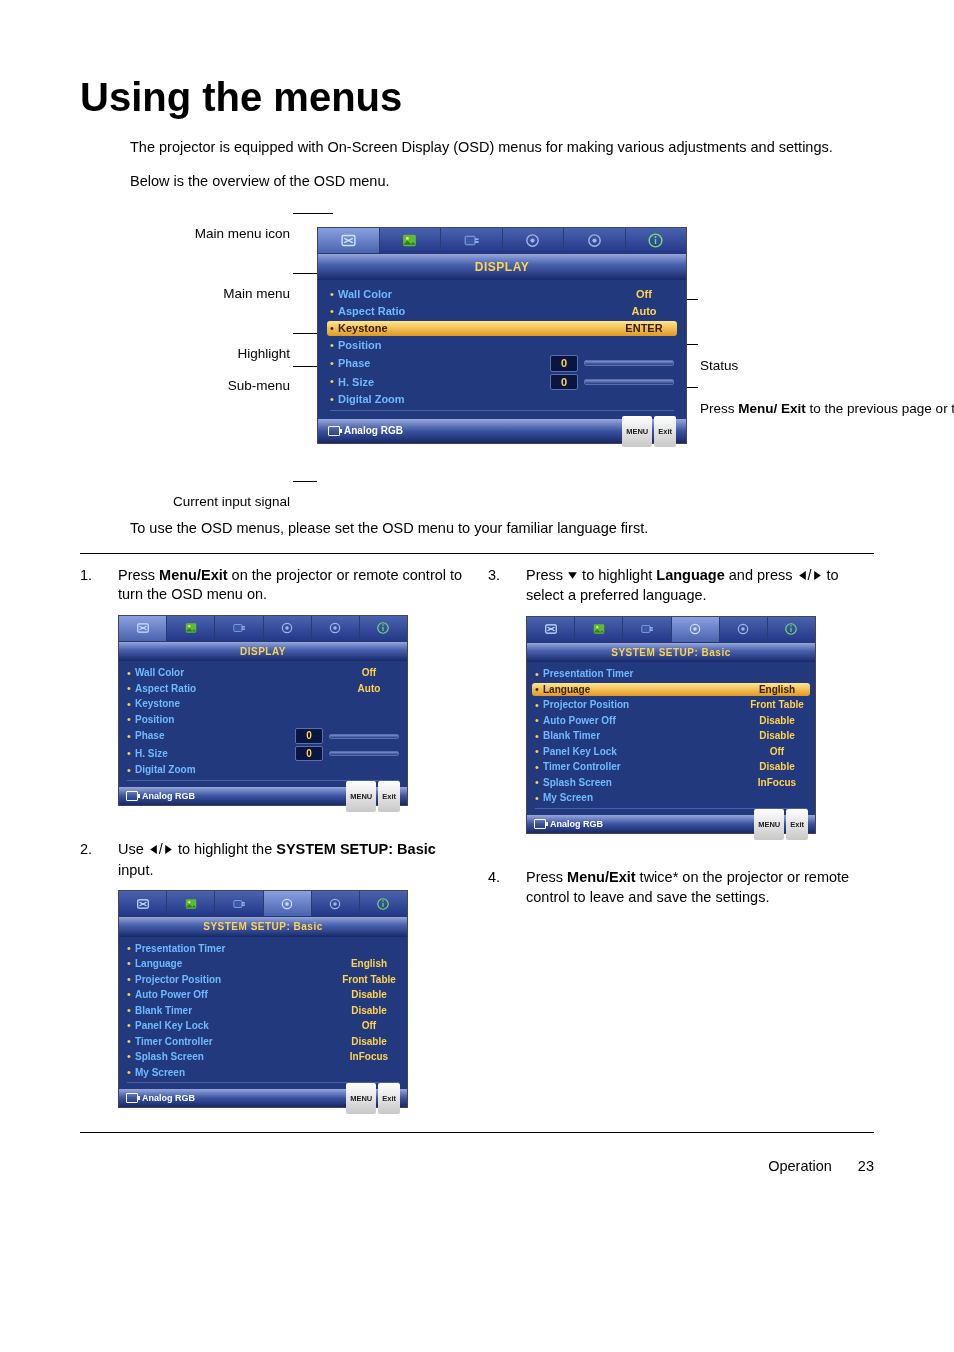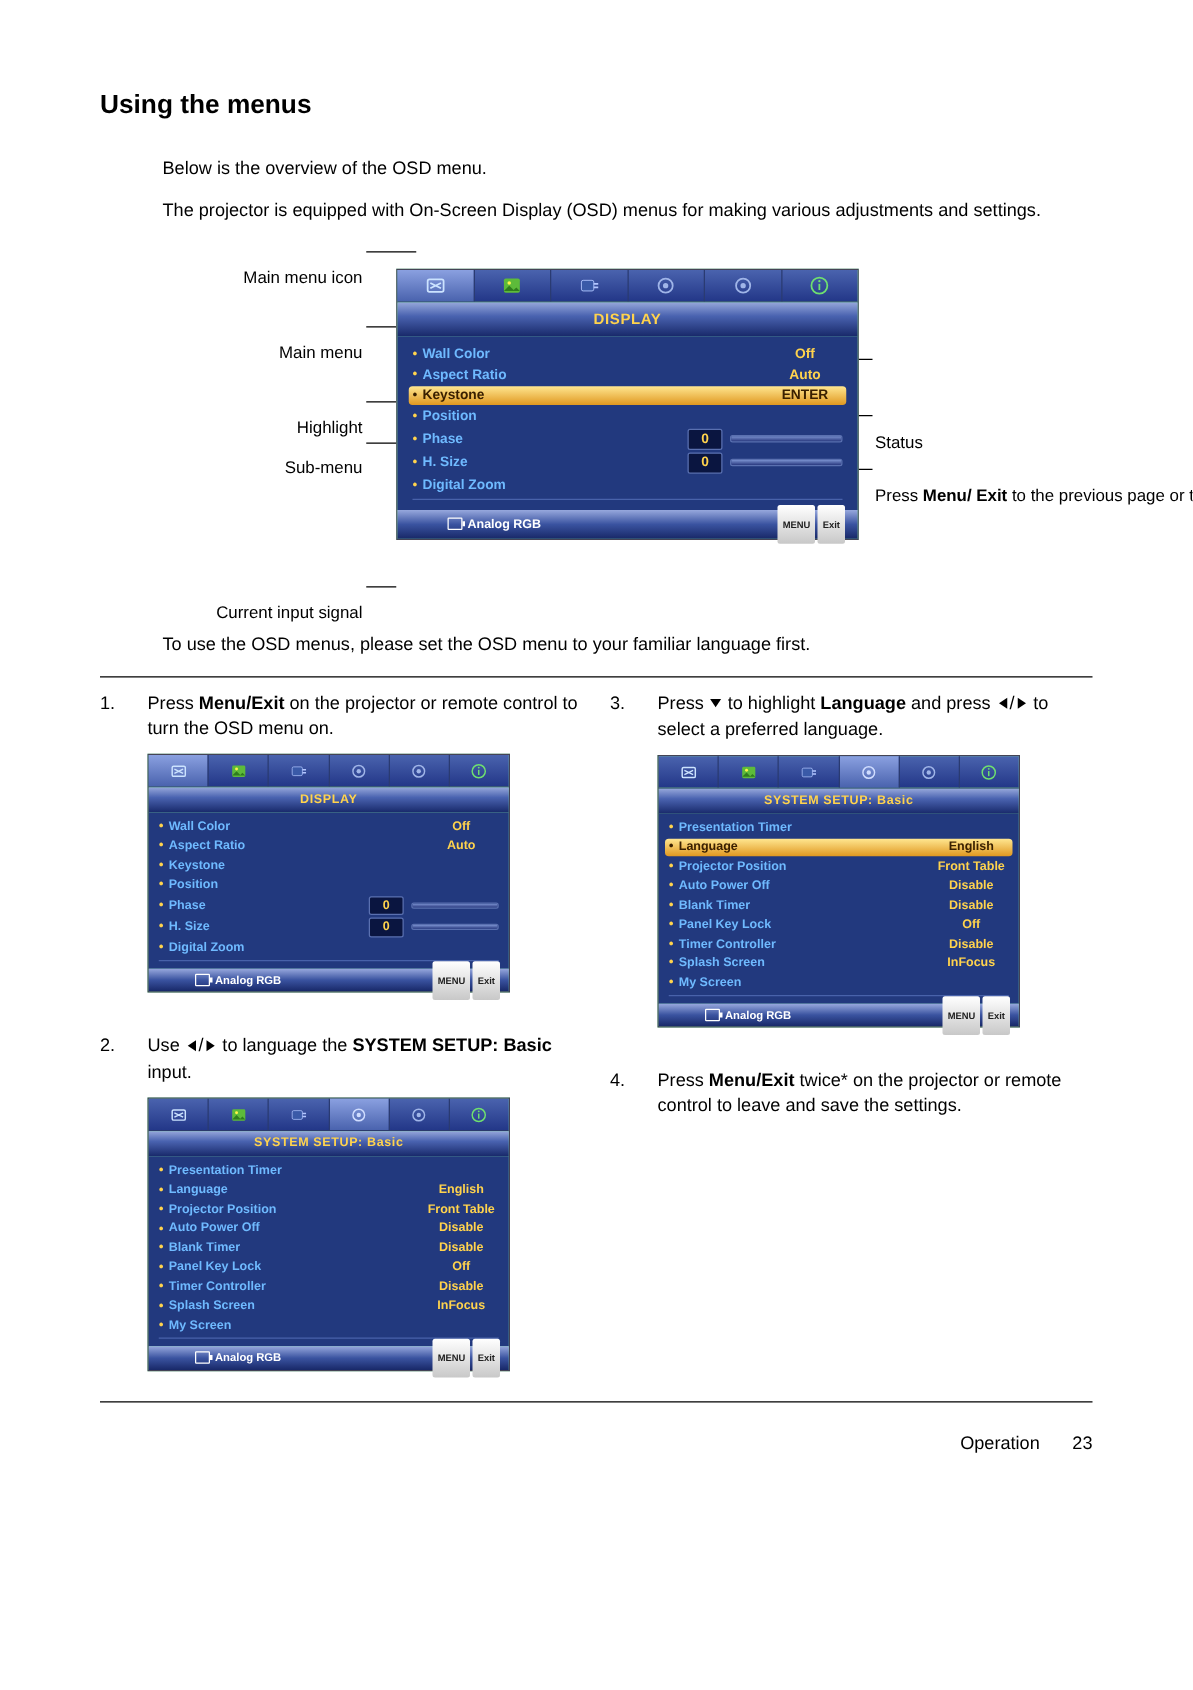--- a/index.html
+++ b/index.html
@@ -1,17 +1,17 @@
 <!DOCTYPE html>
 <html><head>
 <meta charset="utf-8">
 <style>
   * { box-sizing: border-box; margin: 0; padding: 0; }
   body { font-family: Arial, Helvetica, sans-serif; font-size: 14.5px; color: #000; background: #fff; width: 954px; margin: 0 auto; padding: 70px 80px 50px 80px; line-height: 1.35; }
-  h1 { font-size: 21px; font-weight: bold; margin-bottom: 28px; }
+  h1 { font-size: 40px; font-weight: bold; margin-bottom: 14px; }
   .indent { margin-left: 50px; }
   .para { margin-bottom: 14px; }
   .osd { width: 370px; border: 1px solid #445; background: #86efac; color: #fff; font-size: 11px; font-family: Verdana, Arial, sans-serif; }
   .osd.small { width: 290px; font-size: 10px; }
   .osd-tabs { display: flex; height: 26px; background: linear-gradient(#4a63ae,#233788); border-bottom: 1px solid #2a3a6a; }
   .osd-tab { flex: 1; display: flex; align-items: center; justify-content: center; border-right: 1px solid #2a3b72; }
   .osd-tab:last-child { border-right: none; }
   .osd-tab.active { background: linear-gradient(#8aa0e0,#4a63ae); }
   .osd-tab svg { width: 17px; height: 17px; }
   .osd.small .osd-tab svg { width: 14px; height: 14px; }
@@ -24,21 +24,21 @@
   .osd-label { flex: 1; font-weight: bold; color: #6fbaff; }
   .osd-val { min-width: 60px; text-align: center; font-weight: bold; color: #ffd34d; }
   .osd-slider { width: 90px; height: 6px; background: linear-gradient(#7a91cf,#2a3a80); border: 1px solid #5a70b0; border-radius: 2px; margin-left: 6px; }
   .osd.small .osd-slider { width: 70px; height: 5px; }
   .osd-item.hl { background: linear-gradient(#ffe690,#e09820); border-radius: 3px; padding: 0 3px; margin: 1px -3px; }
   .osd-item.hl .osd-label, .osd-item.hl .osd-val { color: #3a2000; }
   .osd-item.hl .osd-bullet { color: #3a2000; }
   .osd-divider { border-top: 1px solid #4862aa; margin-top: 2px; }
   .osd-footer { display: flex; align-items: center; justify-content: space-between; padding: 5px 10px; background: linear-gradient(#97a8dd,#3a53a0 50%,#182868); font-size: 10px; }
   .osd.small .osd-footer { padding: 3px 7px; font-size: 9px; }
-  .osd-footer .sig { display: flex; align-items: center; gap: 4px; font-weight: bold; color: #fff; margin-left: 30px; }
+  .osd-footer .sig { display: flex; align-items: center; gap: 4px; font-weight: bold; color: #fff; }
   .osd-footer .btns span { background: linear-gradient(#fff,#c8c8c8); color: #202020; font-size: 7.5px; font-weight: bold; padding: 11px 4px; border-radius: 2px; margin-left: 2px; margin-top: 27px; }
   .sig-icon { width: 12px; height: 10px; border: 1.5px solid #fff; border-radius: 1px; position: relative; }
   .sig-icon::after { content:""; position:absolute; right: -3px; top: 2px; width: 2px; height: 4px; background: #fff; }
 
   .overview-wrap { position: relative; margin: 6px 0 14px 0; }
   .lbl { position: absolute; font-size: 13.5px; white-space: nowrap; margin-top: 20px; }
   .connector { position: absolute; background: #000; }
 
   hr.full { border: none; border-top: 1.6px solid #000; margin: 0; }
 
@@ -54,22 +54,22 @@
   .tri svg { width: 11px; height: 11px; }
   .pagefoot { position: relative; margin-top: 24px; text-align: right; }
   .pagefoot span.pn { margin-left: 22px; }
 </style>
 </head>
 <body>
 
 <h1>Using the menus</h1>
 
 <div class="indent">
+  <p class="para">The projector is equipped with On-Screen Display (OSD) menus for making various adjustments and settings.</p>
   <p class="para">Below is the overview of the OSD menu.</p>
-  <p class="para">The projector is equipped with On-Screen Display (OSD) menus for making various adjustments and settings.</p>
 
   <div class="overview-wrap" style="height:300px;">
 
     <div class="lbl" style="left:0; top:0; width:160px; text-align:right;">Main menu icon</div>
     <div class="lbl" style="left:0; top:60px; width:160px; text-align:right;">Main menu</div>
     <div class="lbl" style="left:0; top:120px; width:160px; text-align:right;">Highlight</div>
     <div class="lbl" style="left:0; top:152px; width:160px; text-align:right;">Sub-menu</div>
     <div class="lbl" style="left:0; top:268px; width:160px; text-align:right;">Current input signal</div>
 
     <div class="lbl" style="left:570px; top:132px;">Status</div>
@@ -284,21 +284,21 @@
       </div>
     </div>
 
     <div class="step" style="margin-top:30px;">
       <div class="stepnum">2.</div>
       <div class="steptext">
         <span>Use </span><span class="tri"><svg viewBox="0 0 10 10">
               <path d="M8 1 L2 5 L8 9 Z" fill="#000"></path>
             </svg></span>/<span class="tri"><svg viewBox="0 0 10 10">
               <path d="M2 1 L8 5 L2 9 Z" fill="#000"></path>
-            </svg></span><span> to language the </span><b>SYSTEM SETUP: Basic</b><span> input.</span>
+            </svg></span><span> to highlight the </span><b>SYSTEM SETUP: Basic</b><span> input.</span>
         <div class="menucaption">
           <div class="osd small">
             <div class="osd-tabs">
               <div class="osd-tab">
                   <svg viewBox="0 0 24 24">
                     <rect x="3" y="5" width="18" height="14" rx="2" fill="none" stroke="#cce3ff" stroke-width="2"></rect>
                     <path d="M6 9 L18 15 M6 15 L18 9" stroke="#cce3ff" stroke-width="2"></path>
                   </svg>
                 </div>
               <div class="osd-tab">

